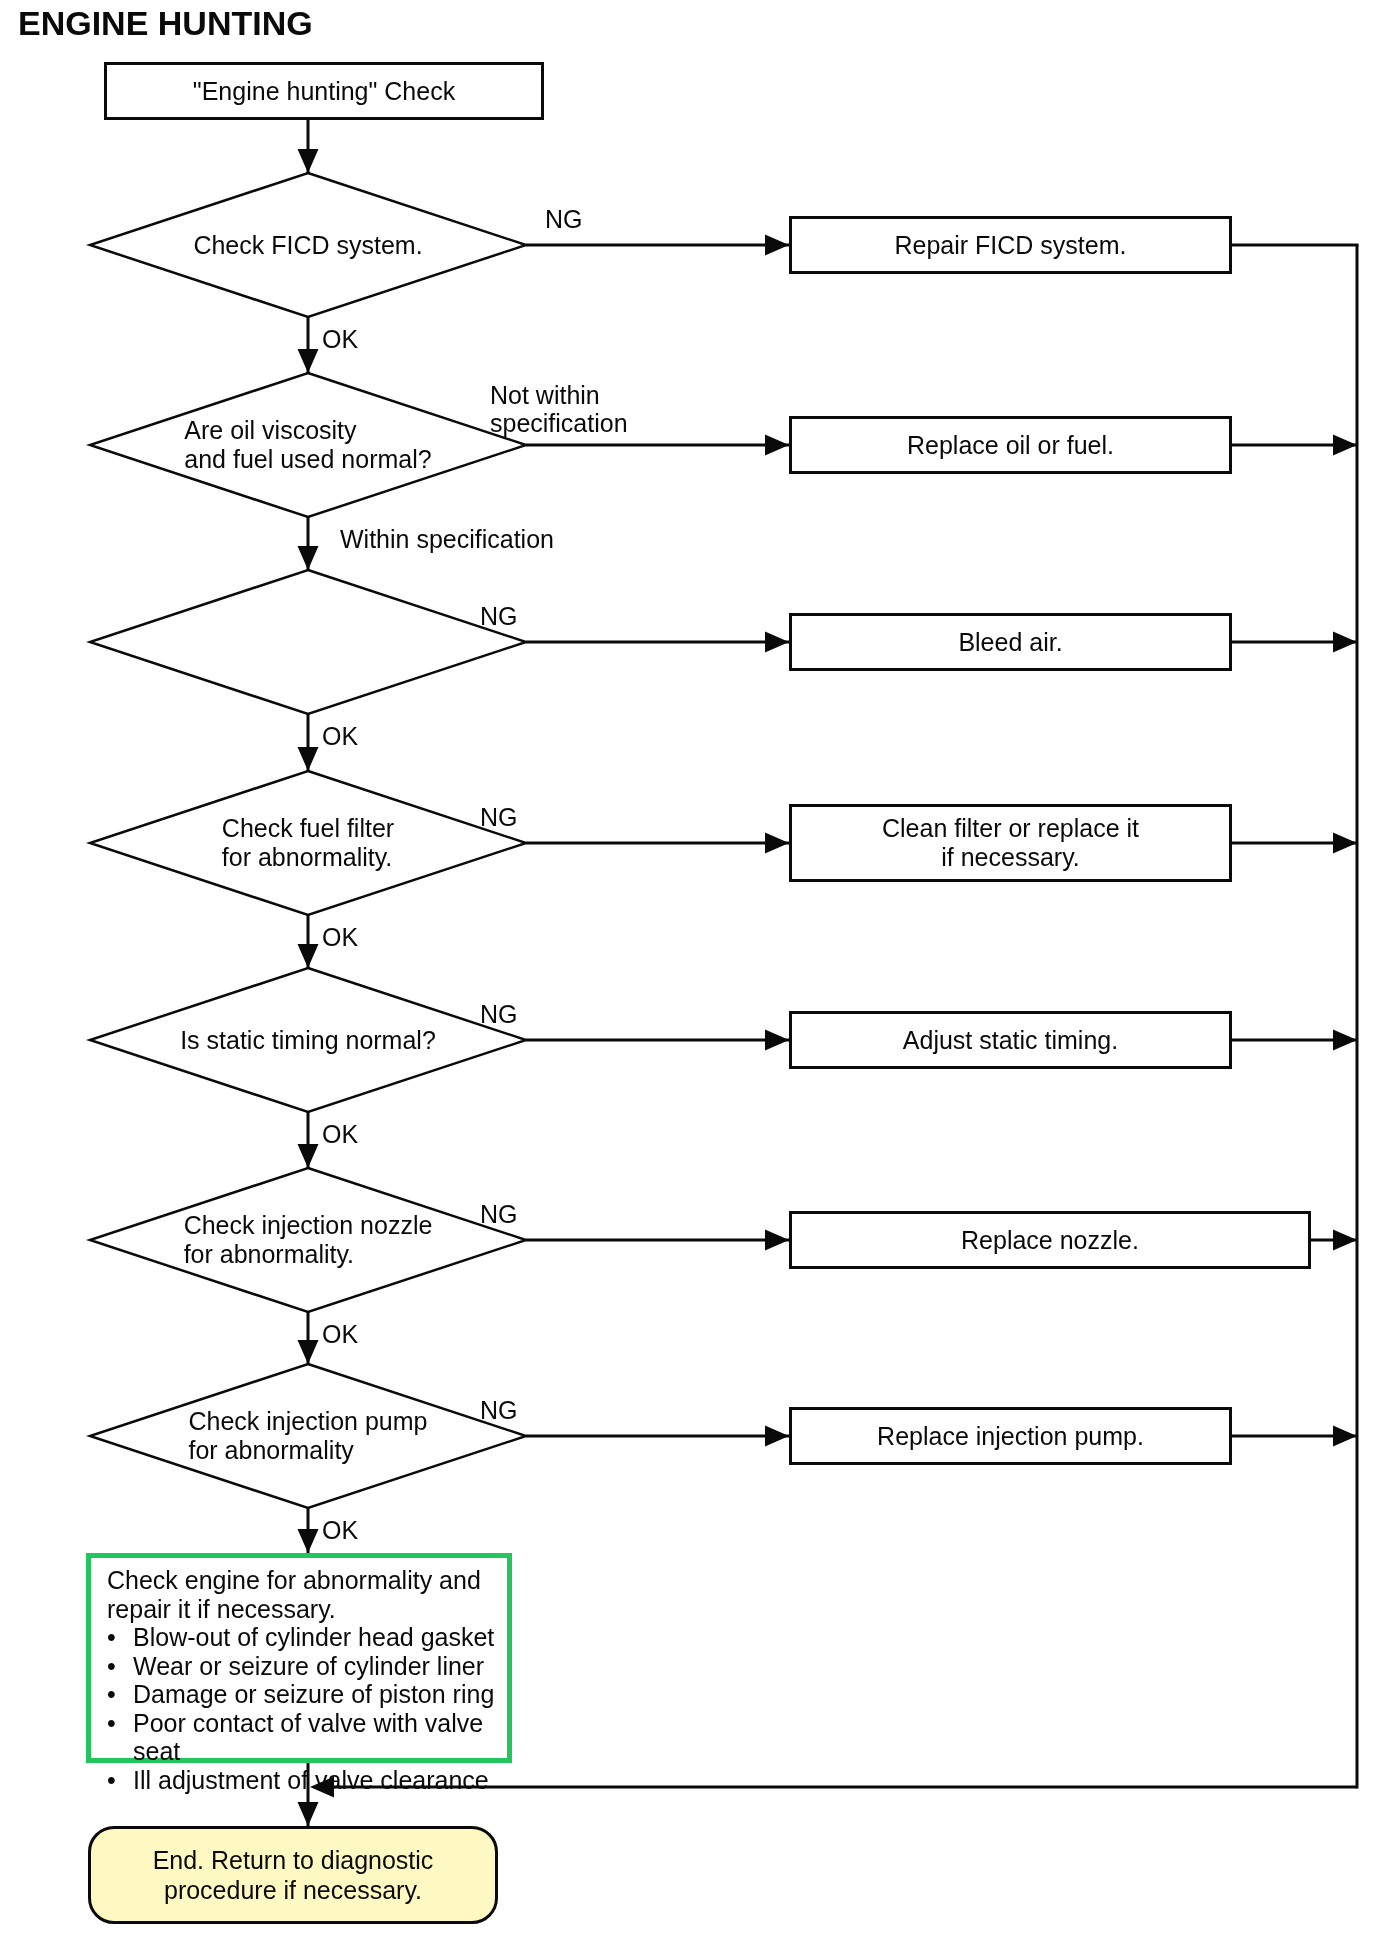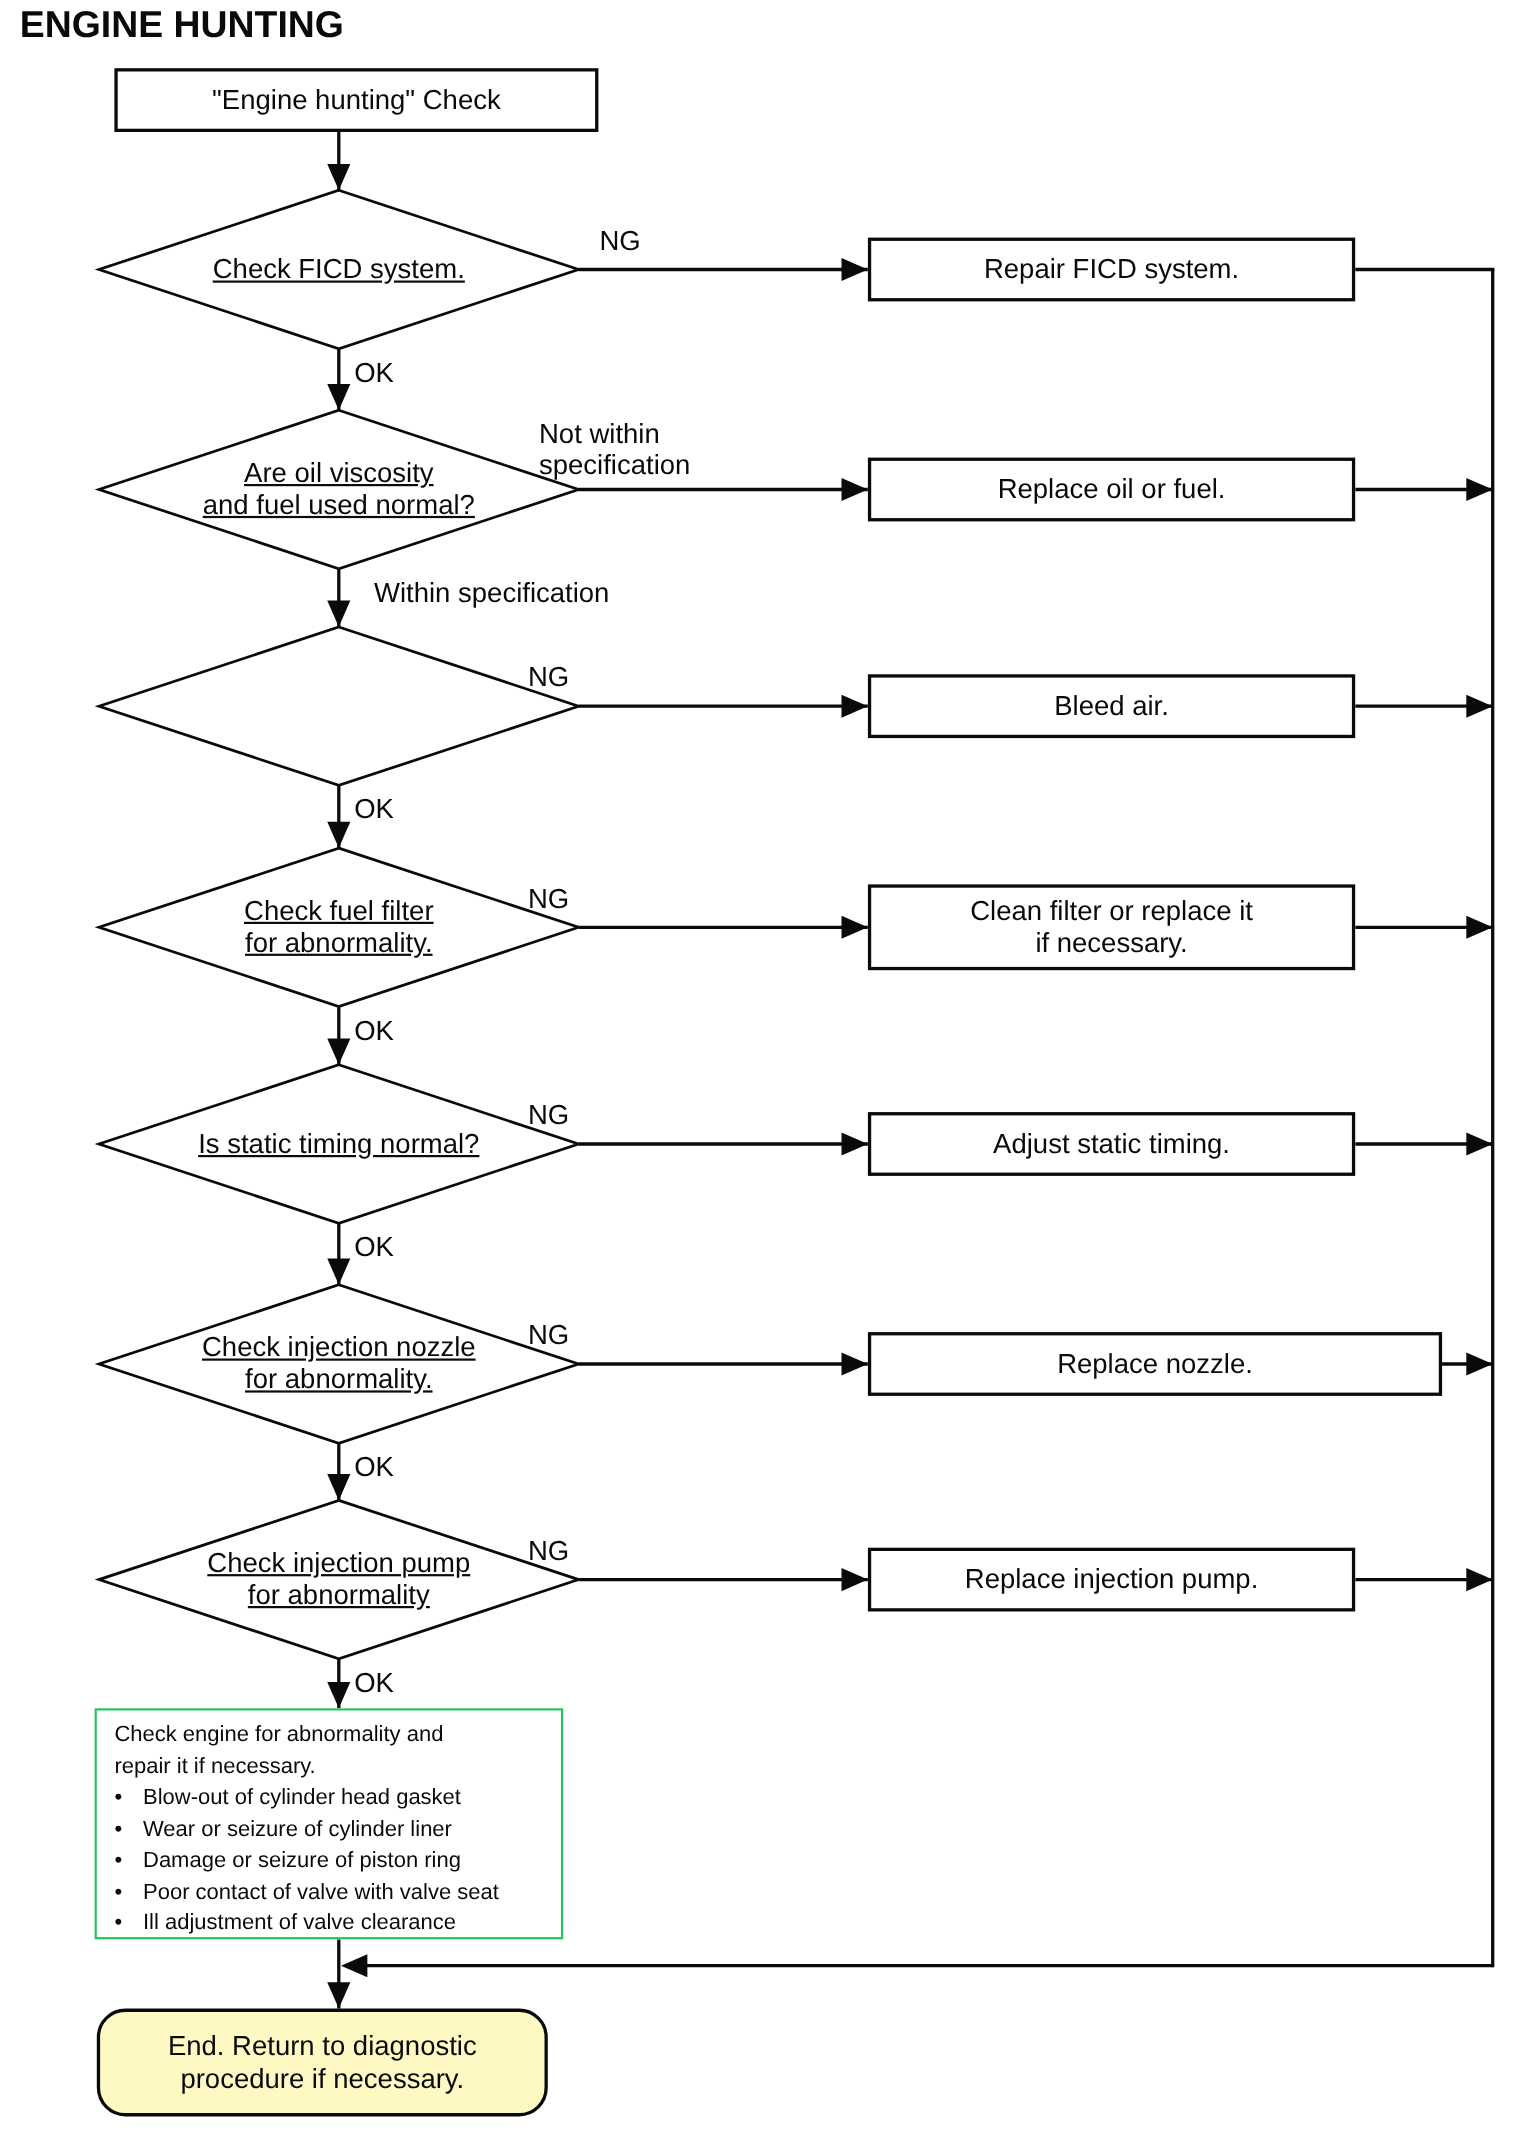--- a/index.html
+++ b/index.html
@@ -15,27 +15,27 @@
   .node{
     position:absolute;box-sizing:border-box;background:#fff;
     display:flex;align-items:center;justify-content:center;text-align:center;
   }
   .node span{white-space:pre-line;font-size:25px;line-height:29px;}
   .rect{border:3px solid #0a0a0a;}
   .start{left:104px;top:62px;width:440px;height:58px;}
   .abox{position:absolute;box-sizing:border-box;border:3px solid #0a0a0a;background:#fff;
     left:789px;width:443px;display:flex;align-items:center;justify-content:center;text-align:center;}
   .abox span{white-space:pre-line;font-size:25px;line-height:29px;}
-  .dlabel{position:absolute;display:flex;align-items:center;justify-content:center;text-align:center;text-decoration:underline;}
+  .dlabel{position:absolute;display:flex;align-items:center;justify-content:center;}
   .dlabel span{white-space:pre-line;font-size:25px;line-height:29px;}
   .blabel{position:absolute;font-size:25px;line-height:28px;white-space:pre-line;}
   .olabel{position:absolute;font-size:25px;white-space:nowrap;}
   .bigbox{
     position:absolute;box-sizing:border-box;left:86px;top:1553px;width:426px;height:210px;
-    border:2px solid #22c55e;background:#fff;padding:8px 8px 0 16px;font-size:20px;line-height:28.5px;
+    border:5px solid #22c55e;background:#fff;padding:8px 8px 0 16px;font-size:25px;line-height:28.5px;
   }
   .bigbox .intro{white-space:pre-line;}
   .bullet-row{display:flex;}
   .bullet-row .bdot{width:26px;flex:0 0 26px;}
   .endbox{
     position:absolute;box-sizing:border-box;left:88px;top:1826px;width:410px;height:98px;
     border:3px solid #0a0a0a;border-radius:26px;background:#fef9c3;
     display:flex;align-items:center;justify-content:center;text-align:center;
   }
   .endbox span{white-space:pre-line;font-size:25px;line-height:30px;}

